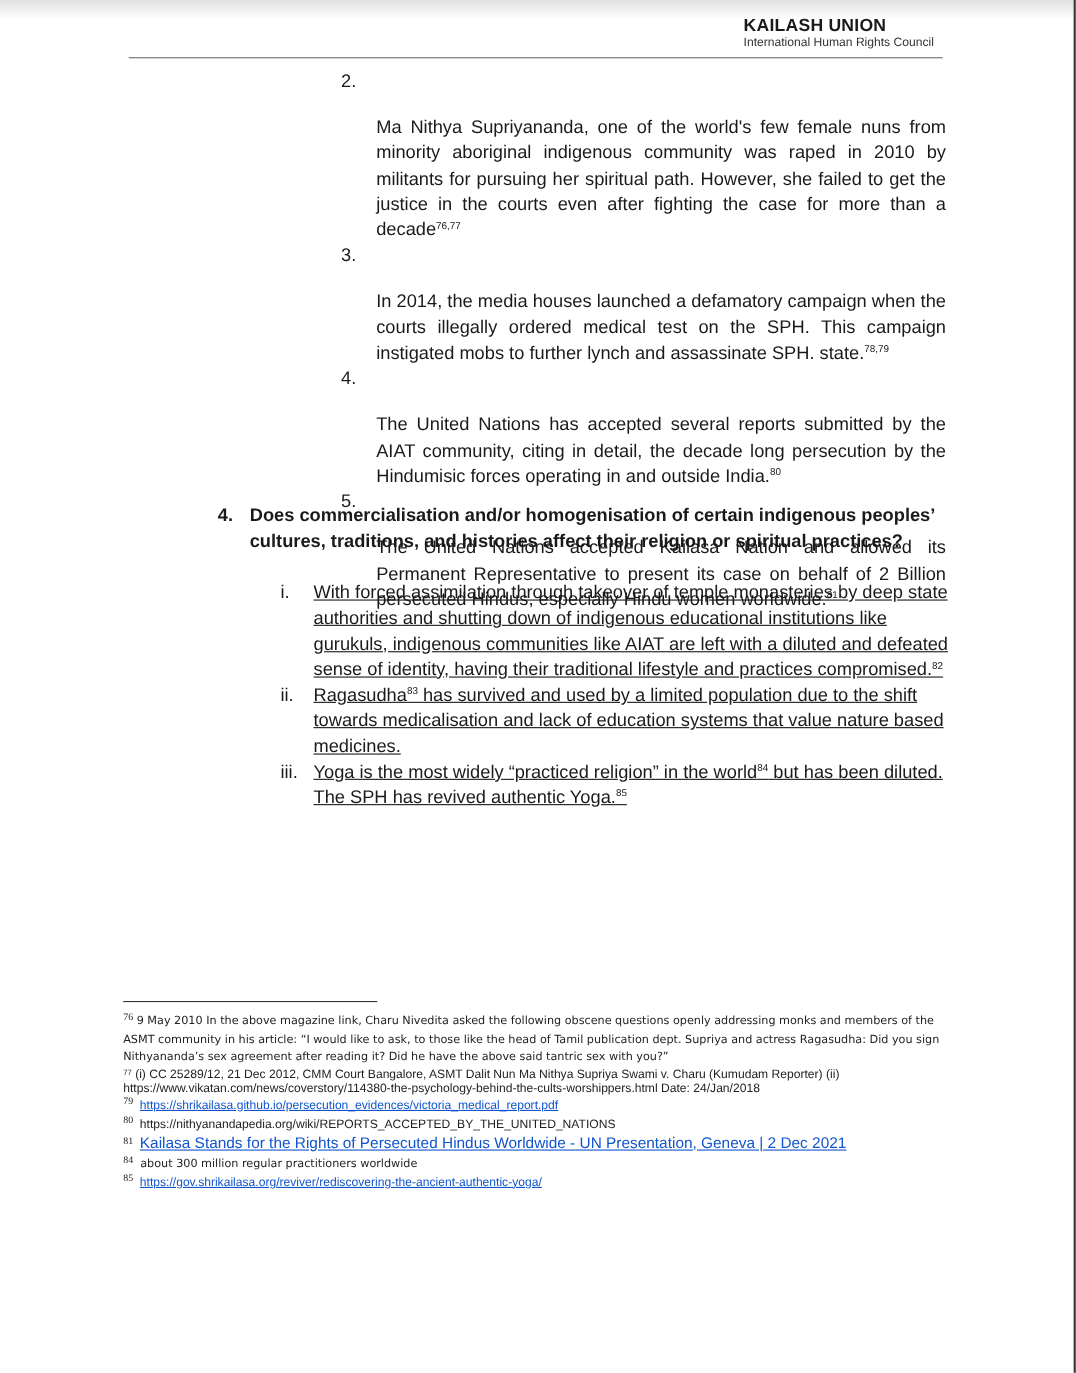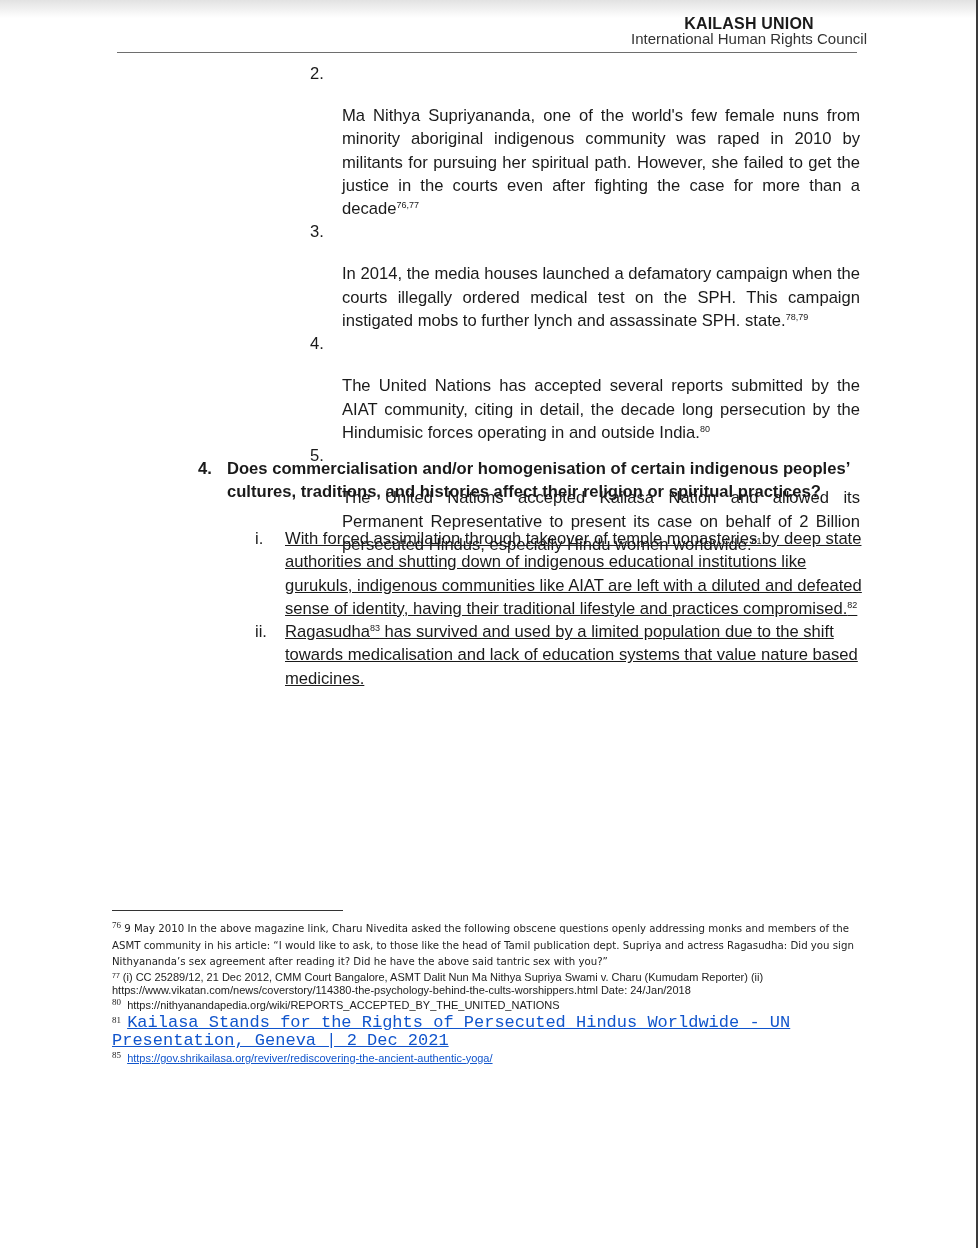--- a/index.html
+++ b/index.html
@@ -22,34 +22,34 @@
       background: linear-gradient(#e2e2e2, #ffffff);
     }
     .right-edge {
       position: absolute;
       right: 0; top: 0;
       width: 2px; height: 1248px;
       background: #3a3a3a;
     }
     .header {
       position: absolute;
-      right: 111px;
+      right: 129px;
       top: 15px;
-      text-align: center;
+      text-align: left;
       margin-left: 43px;
     }
     .header-title {
       font-weight: bold;
       font-size: 16px;
       color: #1a1a1a;
       letter-spacing: 0.2px;
       line-height: 18px;
     }
     .header-sub {
-      font-size: 15px;
+      font-size: 11px;
       color: #333;
       line-height: 12px;
     }
     .header-rule {
       position: absolute;
       left: 117px;
       top: 52px;
       width: 740px;
       height: 1px;
       background: #6e6e6e;
@@ -157,22 +157,22 @@
     }
     a.fn-link {
       color: #1155cc;
       text-decoration: underline;
     }
     .fn-link-sm {
       font-family: "Liberation Sans", sans-serif;
       font-size: 11px;
     }
     .fn-link-md {
-      font-family: Liberation Mono, monospace;
-      font-size: 17px;
+      font-family: Liberation Sans, sans-serif;
+      font-size: 14px;
     }
     .fn-row {
       font-family: "Liberation Sans", sans-serif;
       font-size: 11px;
       line-height: 17px;
     }
     .fn-row-dv {
       font-family: "DejaVu Sans", sans-serif;
       font-size: 10.2px;
       line-height: 17px;
@@ -216,22 +216,28 @@
 
 <div class="list-roman body-text">
   <div class="rli">
     <span class="rli-num">i.</span>
     <span class="rli-text"><span>With forced assimilation through takeover of temple monasteries by deep state authorities and shutting down of indigenous educational institutions like gurukuls, indigenous communities like AIAT are left with a diluted and defeated  sense of identity, having their traditional lifestyle and practices compromised.</span><sup>82</sup></span>
   </div>
   <div class="rli">
     <span class="rli-num">ii.</span>
     <span class="rli-text"><span>Ragasudha</span><sup>83</sup><span> has survived and used by a limited population due to the shift towards medicalisation and lack of education systems that value nature based medicines.</span></span>
   </div>
+  <div class="rli">
+    <span class="rli-num">iii.</span>
+    <span class="rli-text"><span>Yoga is the most widely “practiced religion” in the world</span><sup>84</sup><span> but has been diluted. The SPH has revived authentic Yoga.</span><sup>85</sup></span>
+  </div>
 </div>
 
 <div class="fn-rule"></div>
 <div class="footnotes">
   <p class="fn fn-open"><span class="fn-sup">76</span><span> 9 May 2010 In the above magazine link, Charu Nivedita asked the following obscene questions openly addressing monks and members of the ASMT community in his article:  “I would like to ask, to those like the head of Tamil publication dept. Supriya and actress Ragasudha: Did you sign Nithyananda’s sex agreement after reading it?  Did he have the above said tantric sex with you?”</span></p>
   <p class="fn fn-arial"><span class="fn-sup-sm">77</span><span> (i) CC 25289/12, 21 Dec 2012, CMM Court Bangalore, ASMT Dalit Nun Ma Nithya Supriya Swami v. Charu (Kumudam Reporter)  (ii) https://www.vikatan.com/news/coverstory/114380-the-psychology-behind-the-cults-worshippers.html Date: 24/Jan/2018</span></p>
+  <p class="fn fn-row"><span class="fn-sup">79</span>&nbsp;&nbsp;<a class="fn-link fn-link-sm" href="#">https://shrikailasa.github.io/persecution_evidences/victoria_medical_report.pdf</a></p>
   <p class="fn fn-row"><span class="fn-sup">80</span>&nbsp;&nbsp;<span>https://nithyanandapedia.org/wiki/REPORTS_ACCEPTED_BY_THE_UNITED_NATIONS</span></p>
   <p class="fn fn-row"><span class="fn-sup">81</span>&nbsp;&nbsp;<a class="fn-link fn-link-md" href="#">Kailasa Stands for the Rights of Persecuted Hindus Worldwide - UN Presentation, Geneva | 2 Dec 2021</a></p>
+  <p class="fn fn-row-dv"><span class="fn-sup">84</span>&nbsp;&nbsp;<span>about 300 million regular practitioners worldwide</span></p>
   <p class="fn fn-row"><span class="fn-sup">85</span>&nbsp;&nbsp;<a class="fn-link fn-link-sm" href="#">https://gov.shrikailasa.org/reviver/rediscovering-the-ancient-authentic-yoga/</a></p>
 </div>
 
 </body></html>

